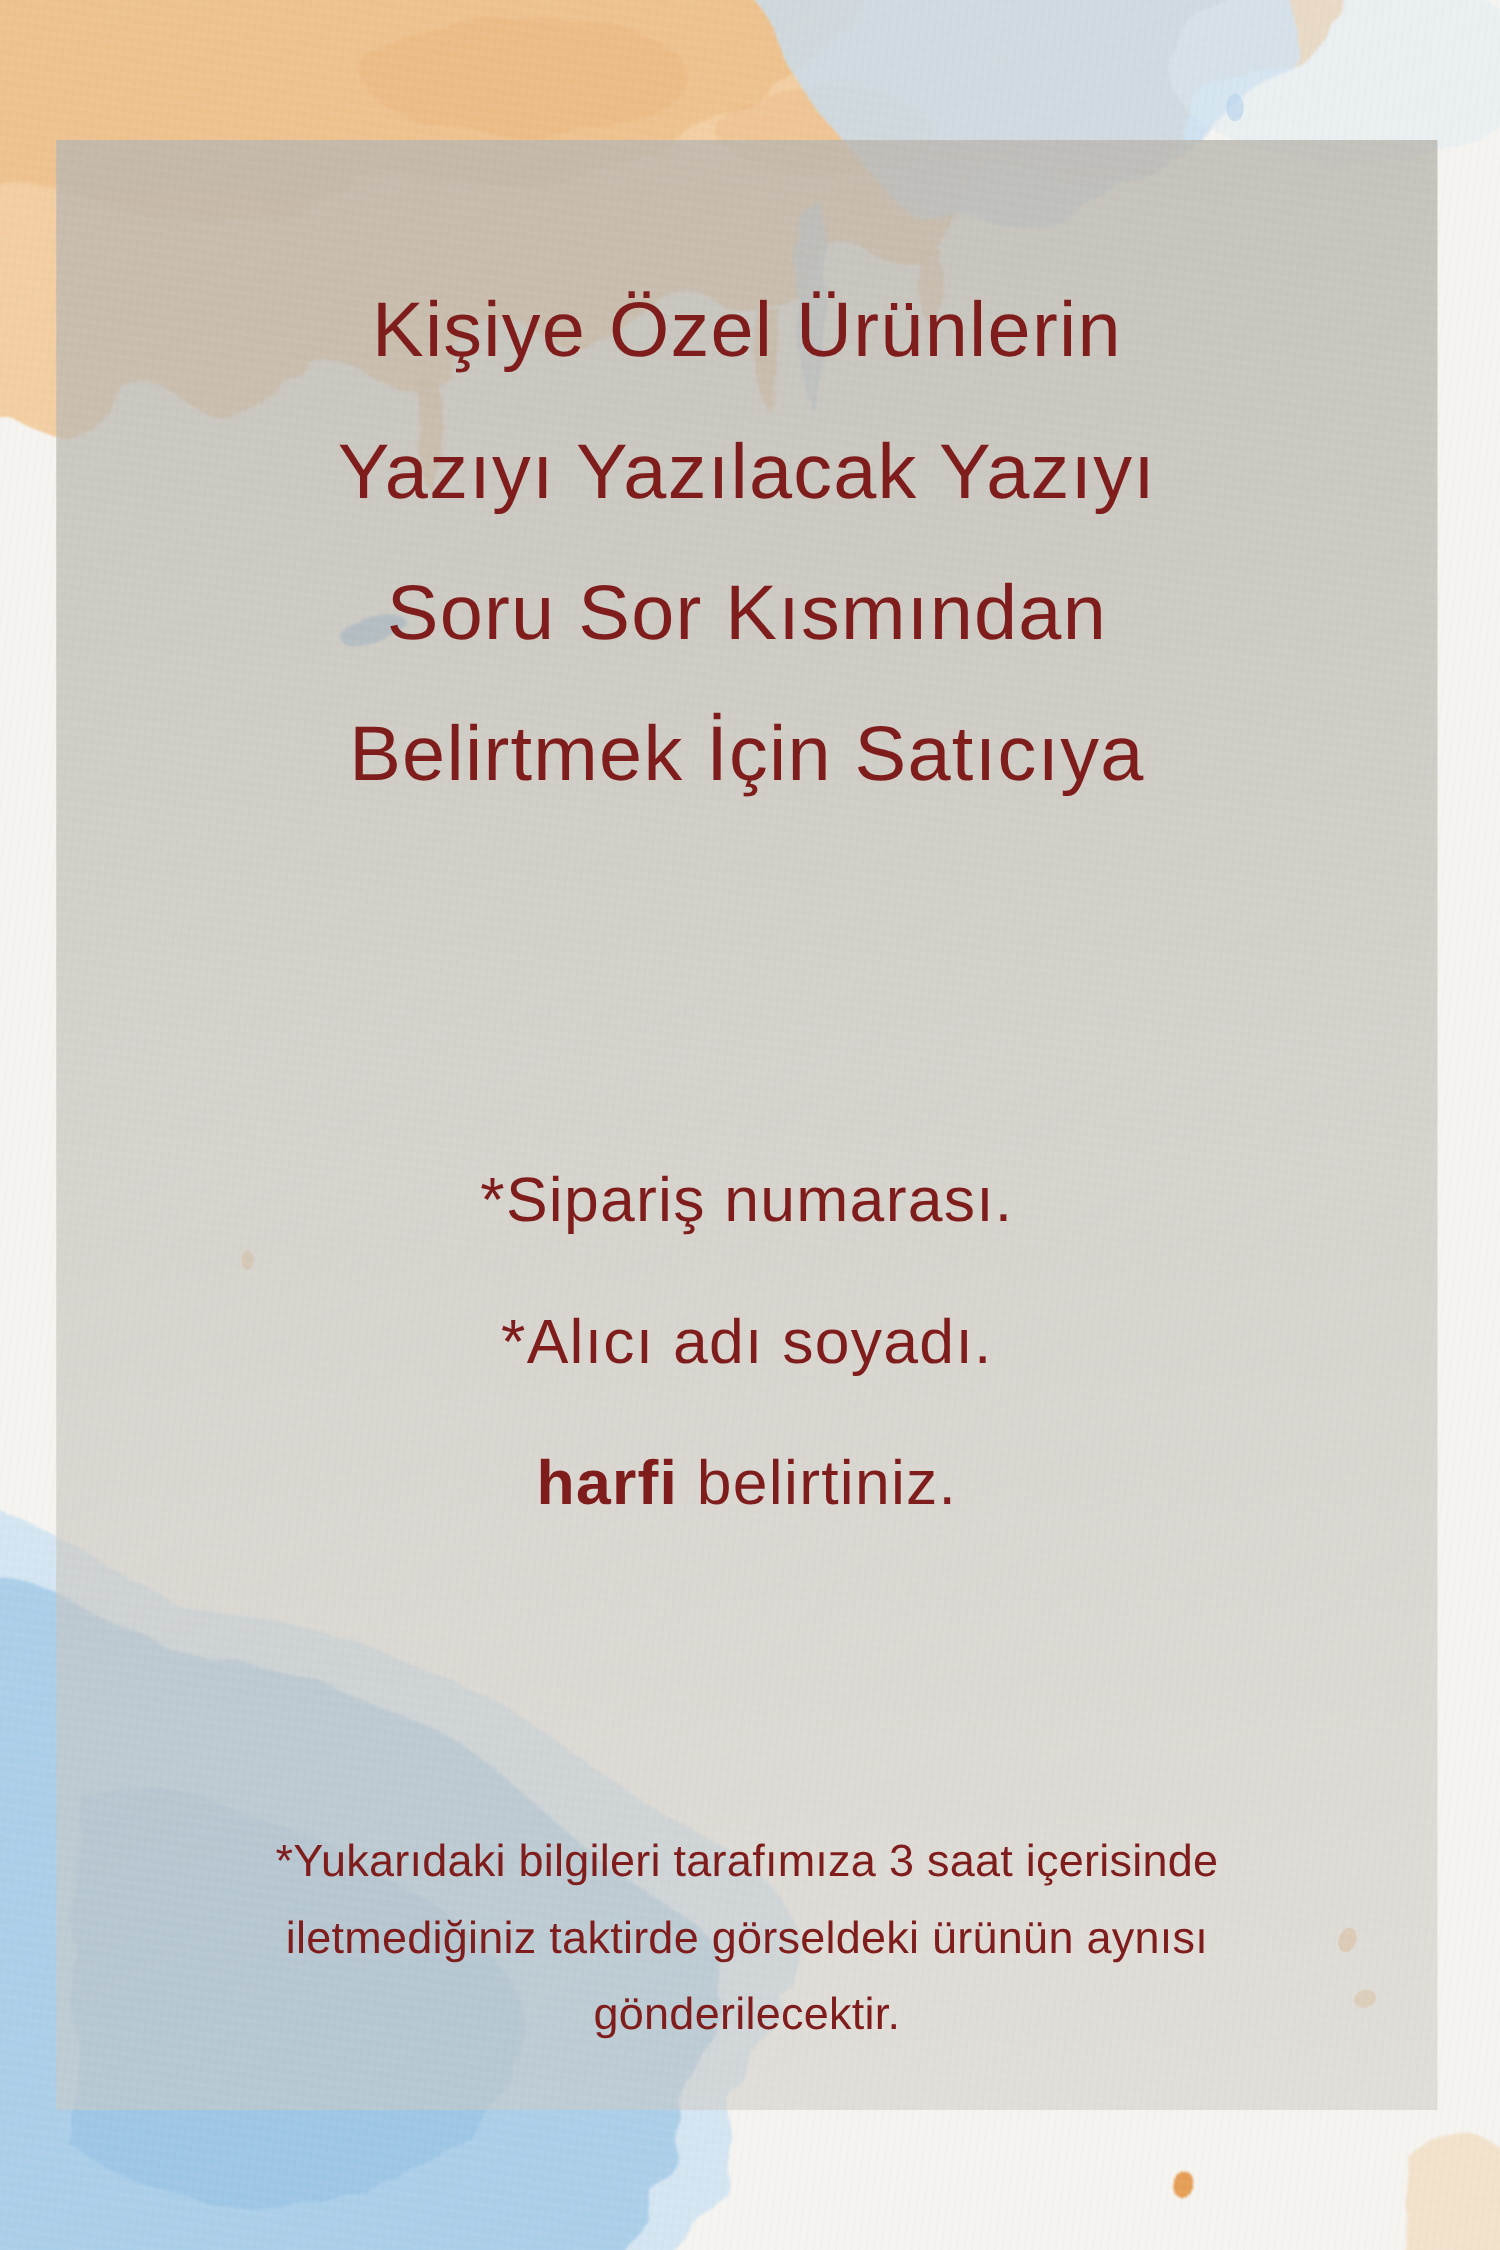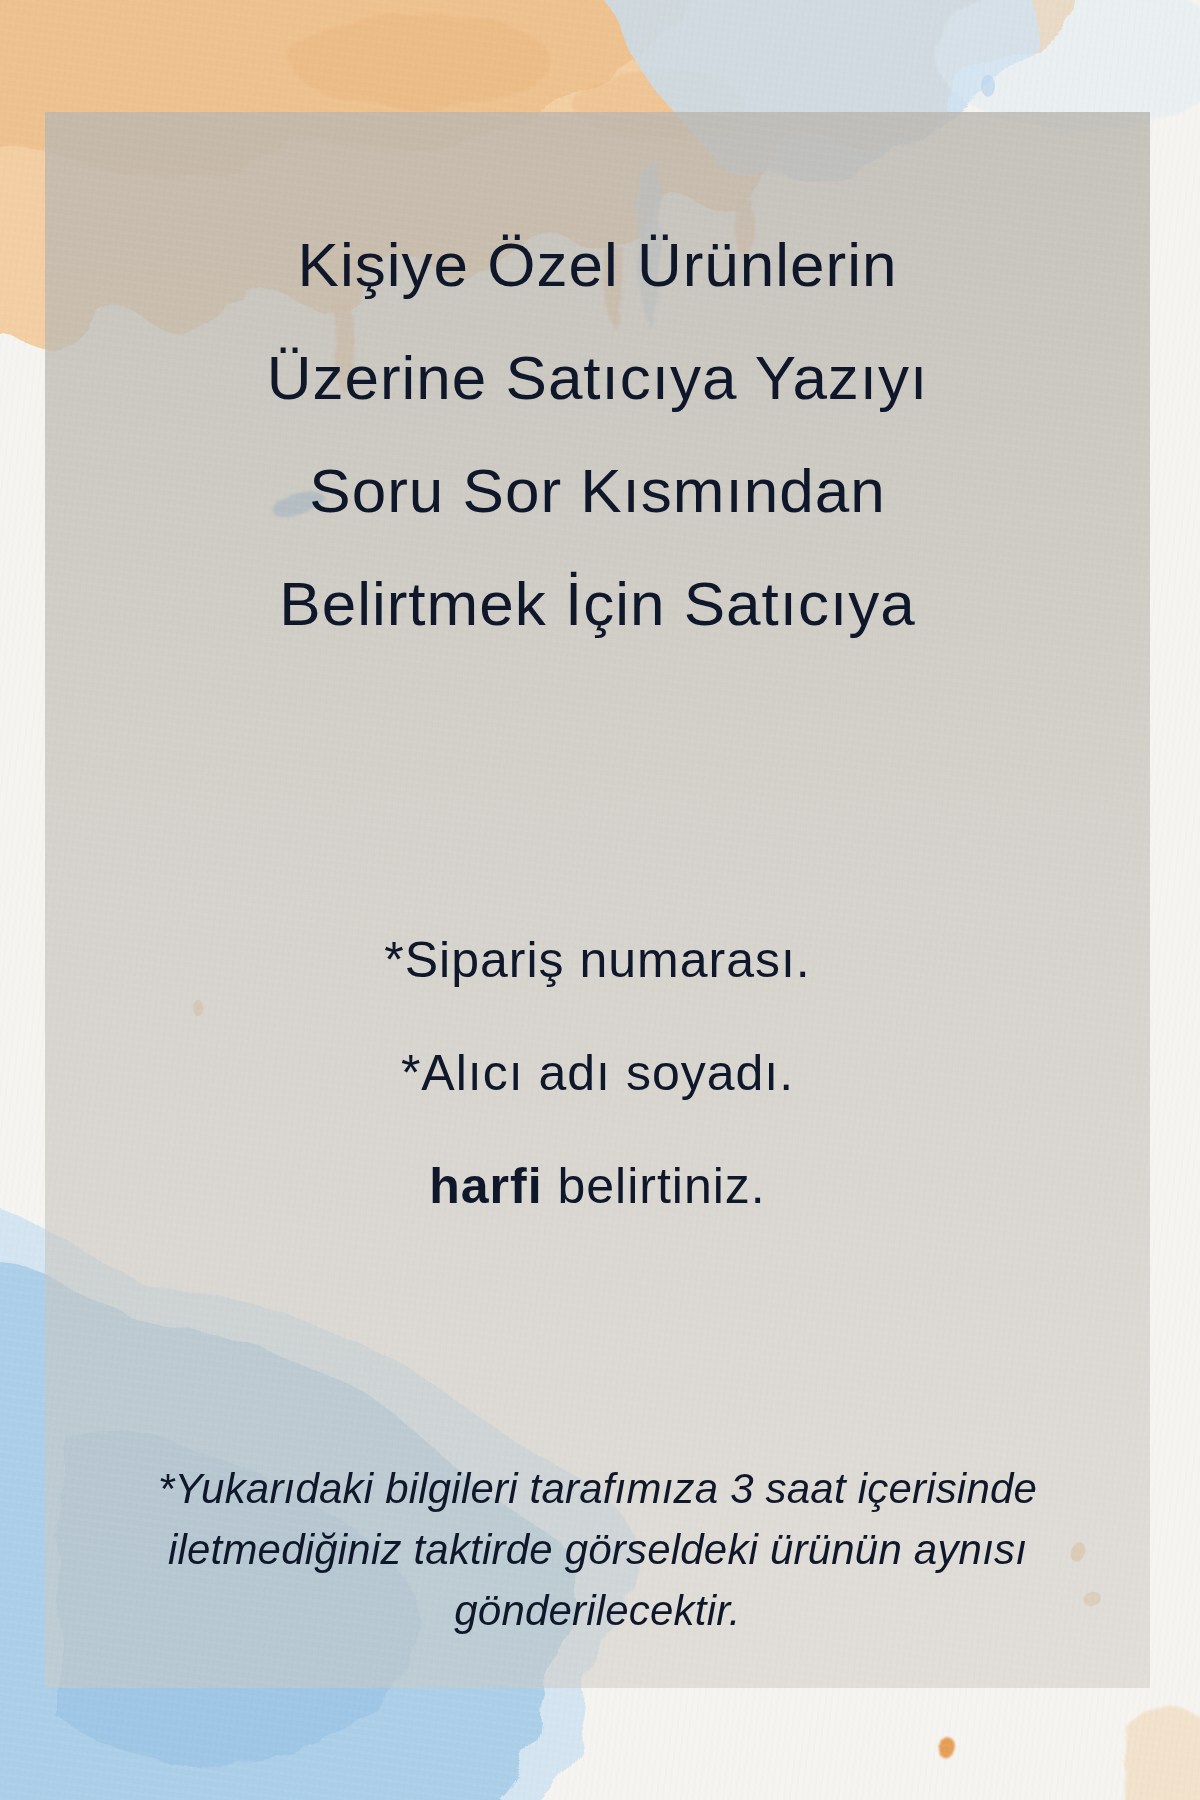--- a/index.html
+++ b/index.html
@@ -22,25 +22,25 @@
     position:absolute;z-index:2;
     left:45px;top:112px;width:1105px;height:1576px;
     background:linear-gradient(180deg,
       rgba(186,182,175,0.80) 0%,
       rgba(196,192,185,0.66) 45%,
       rgba(206,202,195,0.52) 100%);
   }
   .txt{
     position:absolute;z-index:4;
     left:45px;width:1105px;
-    text-align:center;color:#0f172a;
+    text-align:center;color:#7f1d1d;
   }
   .heading{top:208px;font-size:62px;line-height:113px;letter-spacing:1px;}
   .bullets{top:904px;font-size:50px;line-height:113px;letter-spacing:1px;}
-  .footnote{top:1458px;font-size:42px;line-height:61px;letter-spacing:0.2px;font-style:italic;}
+  .footnote{top:1458px;font-size:36px;line-height:61px;letter-spacing:0.2px;}
   .line{white-space:nowrap;}
   .b{font-weight:700;}
 </style>
 </head>
 <body>
 
 <div class="page">
 
   <svg class="wc-svg" width="1200" height="1800" viewBox="0 0 1200 1800" aria-hidden="true">
     <defs>
@@ -122,21 +122,21 @@
     <ellipse cx="1092" cy="1599" rx="9" ry="7" transform="rotate(-15 1092 1599)" fill="#eabf8e" opacity="0.6"></ellipse>
     <circle cx="947" cy="1748" r="10" fill="#e59a4d" opacity="0.95" filter="url(#wcsoft)"></circle>
     <path fill="#f0d5b0" opacity="0.55" filter="url(#wcsoft)" d="M 1125 1725 C 1150 1700 1190 1702 1210 1728
          C 1228 1755 1220 1795 1195 1825 L 1125 1825 Z"></path>
   </svg>
 
   <div class="panel"></div>
 
   <div class="txt heading">
     <div class="line">Kişiye Özel Ürünlerin</div>
-    <div class="line">Üzerine Satıcıya Yazıyı</div>
+    <div class="line">Yazıyı Yazılacak Yazıyı</div>
     <div class="line">Soru Sor Kısmından</div>
     <div class="line">Belirtmek İçin Satıcıya</div>
   </div>
 
   <div class="txt bullets">
     <div class="line">*Sipariş numarası.</div>
     <div class="line">*Alıcı adı soyadı.</div>
     <div class="line"><span class="b">harfi</span><span> belirtiniz.</span></div>
   </div>
 

